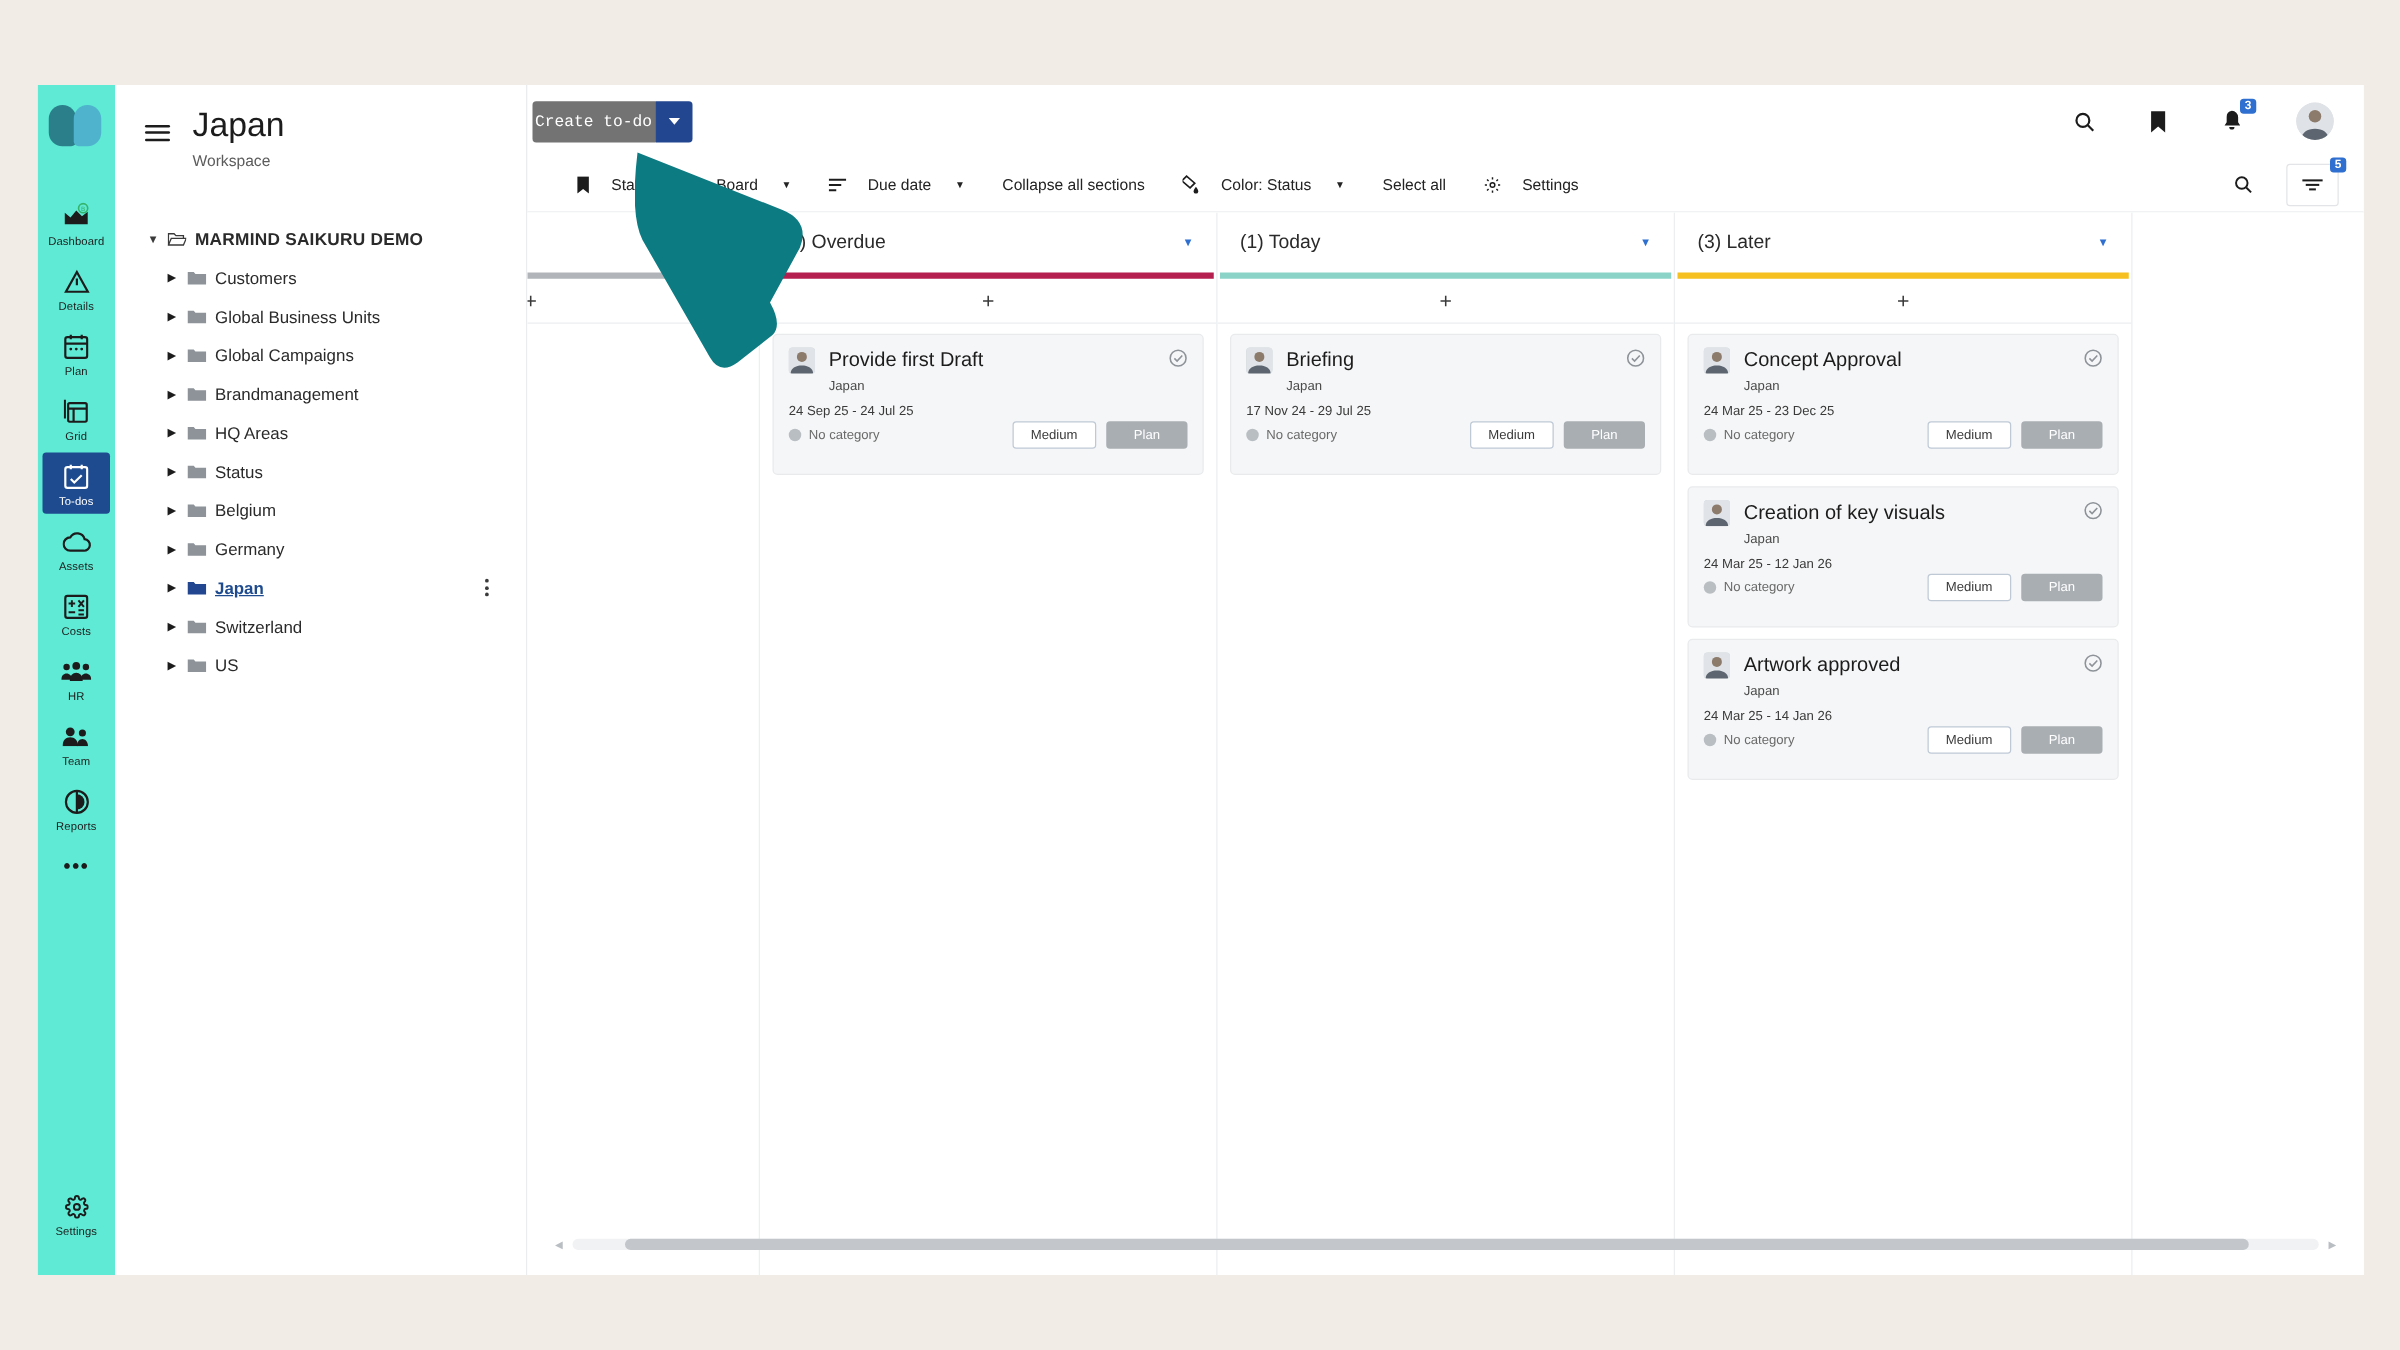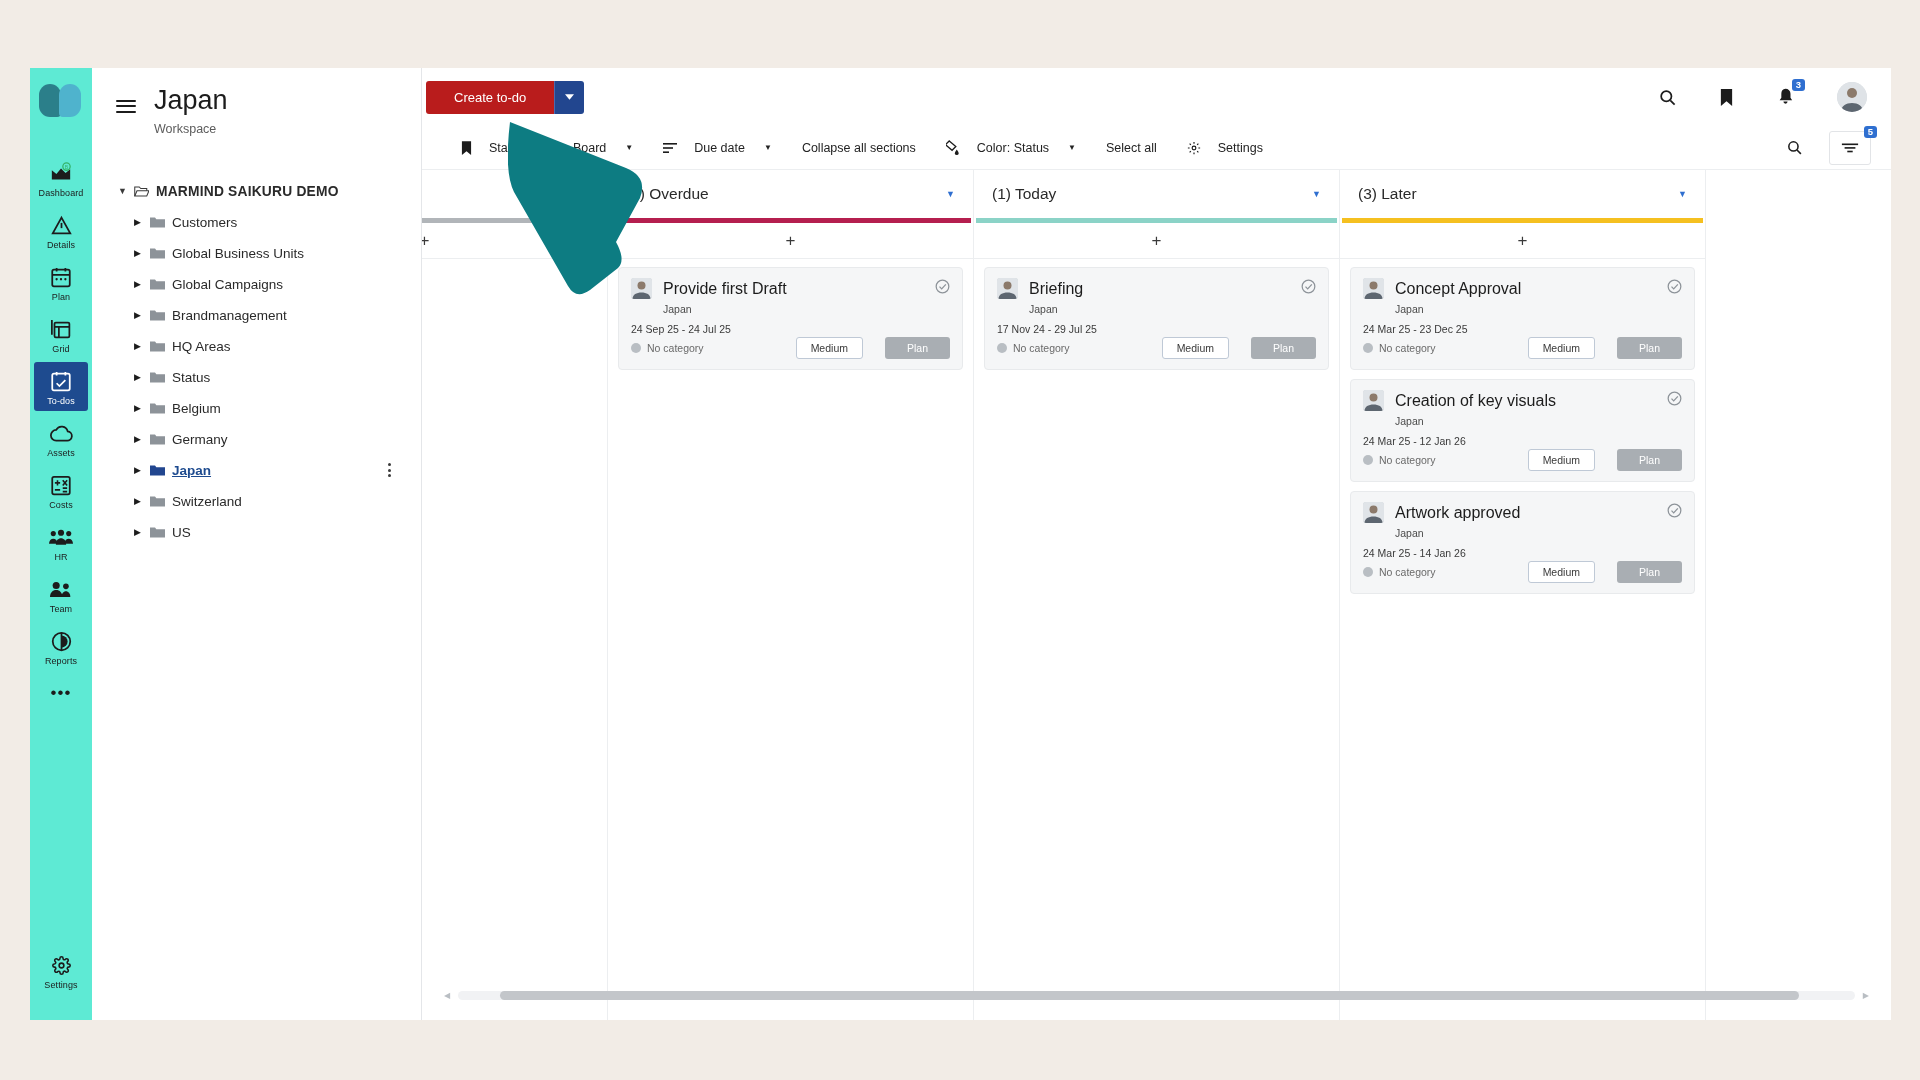--- a/index.html
+++ b/index.html
@@ -76,23 +76,23 @@
   .kebab { position: absolute; right: 30px; display: flex; flex-direction: column; gap: 2.5px; cursor: pointer; }
   .kebab i { width: 3px; height: 3px; background: #3a3a3a; border-radius: 50%; display: block; }
 
   
   #main { flex: 1; display: flex; flex-direction: column; position: relative; background: #ffffff; min-width: 0; }
 
   
   #topbar { height: 58px; display: flex; align-items: center; padding: 0 0 0 0; position: relative; }
   #create-btn-group { margin-left: 4px; display: flex; height: 33px; }
   #create-btn {
-    background: #b91c1c; color: #fff; border: none;
-    font-size: 13px; padding: 0 28px; cursor: pointer;
-    border-radius: 3px 0 0 3px; font-family: Liberation Sans, sans-serif;
+    background: #737373; color: #fff; border: none;
+    font-size: 13px; padding: 0 2px; cursor: pointer;
+    border-radius: 3px 0 0 3px; font-family: Liberation Mono, monospace;
   }
   #create-caret {
     background: #22468f; width: 30px; border: none; border-left: 1px solid #4a6bae;
     border-radius: 0 3px 3px 0; cursor: pointer; color: #fff;
     display: flex; align-items: center; justify-content: center;
   }
   #topbar-right { position: absolute; right: 24px; display: flex; align-items: center; gap: 42px; }
   .tb-icon { cursor: pointer; position: relative; display: flex; align-items: center; }
   .badge {
     position: absolute; top: -8px; right: -10px;
@@ -133,32 +133,32 @@
   .col-caret { font-size: 9px; color: #2f6fd0; cursor: pointer; }
   .col-bar { height: 5px; margin: 0 2px; }
   .col-add {
     height: 36px; display: flex; align-items: center; justify-content: center;
     border-bottom: 1px solid #eceef0; cursor: pointer; color: #3a3a3a; font-size: 17px; font-weight: 300;
   }
   .col-body { padding: 8px 10px 0 10px; display: flex; flex-direction: column; gap: 9px; }
 
   .card {
     background: #f5f6f7; border: 1px solid #e8eaec; border-radius: 4px;
-    padding: 10px 12px 10px 12px; cursor: pointer; position: relative;
+    padding: 10px 12px 20px 12px; cursor: pointer; position: relative;
   }
   .card-row1 { display: flex; align-items: center; }
   .card-avatar { width: 21px; height: 21px; border-radius: 3px; overflow: hidden; background: #cfd4d9; flex: 0 0 21px; position: relative; }
   .card-title { font-size: 16px; color: #1c1c1c; margin-left: 11px; font-weight: 400; }
   .card-check { position: absolute; right: 12px; top: 11px; cursor: pointer; }
   .card-ws { font-size: 10.5px; color: #4a4a4a; margin-left: 32px; margin-top: 4px; }
   .card-dates { font-size: 10.5px; color: #3a3a3a; margin-top: 8px; }
   .card-row3 { display: flex; align-items: center; margin-top: 2px; }
   .cat { display: flex; align-items: center; gap: 6px; font-size: 10.5px; color: #6a6a6a; }
   .cat-dot { width: 10px; height: 10px; border-radius: 50%; background: #b9bec3; display: block; }
-  .card-tags { margin-left: auto; display: flex; gap: 22px; justify-content: flex-end; }
+  .card-tags { margin-left: auto; display: flex; gap: 8px; justify-content: flex-end; }
   .tag-medium {
     font-size: 10.5px; color: #3a3a3a; background: #ffffff;
     border: 1px solid #bfc9d6; border-radius: 3px; padding: 4px 14px;
   }
   .tag-plan {
     font-size: 10.5px; color: #ffffff; background: #a9aeb3;
     border-radius: 3px; padding: 5px 22px;
   }
 
   

